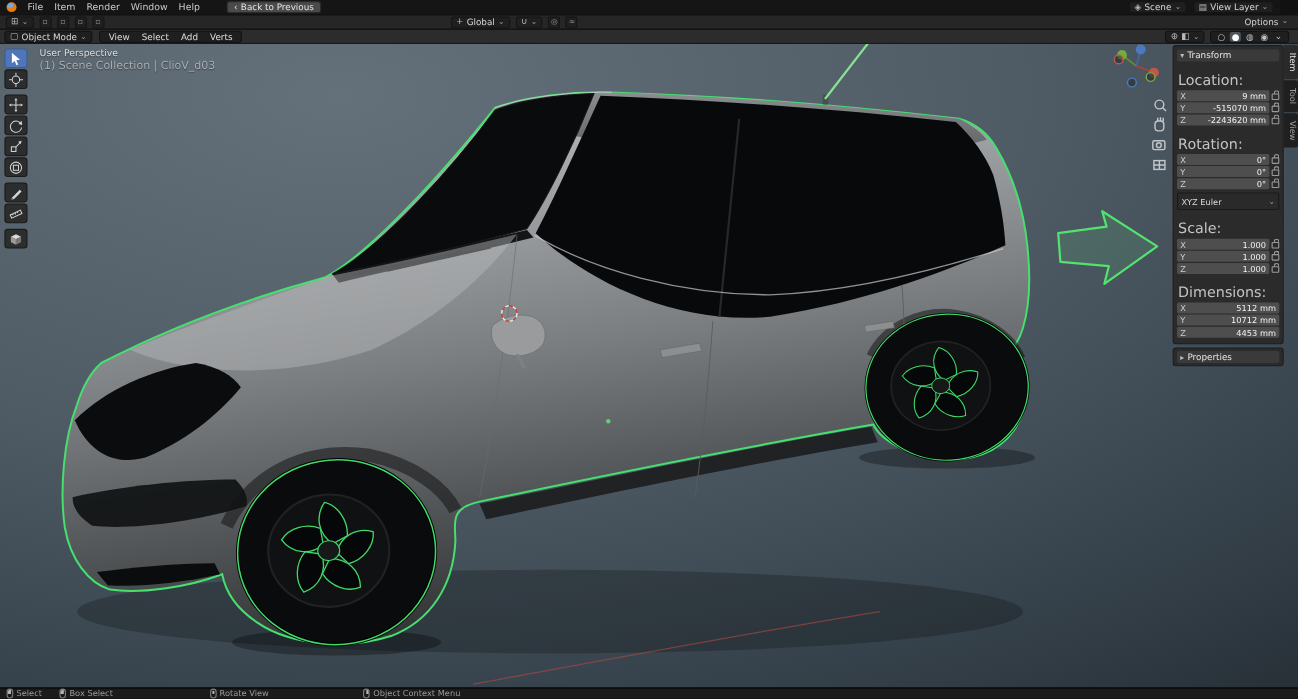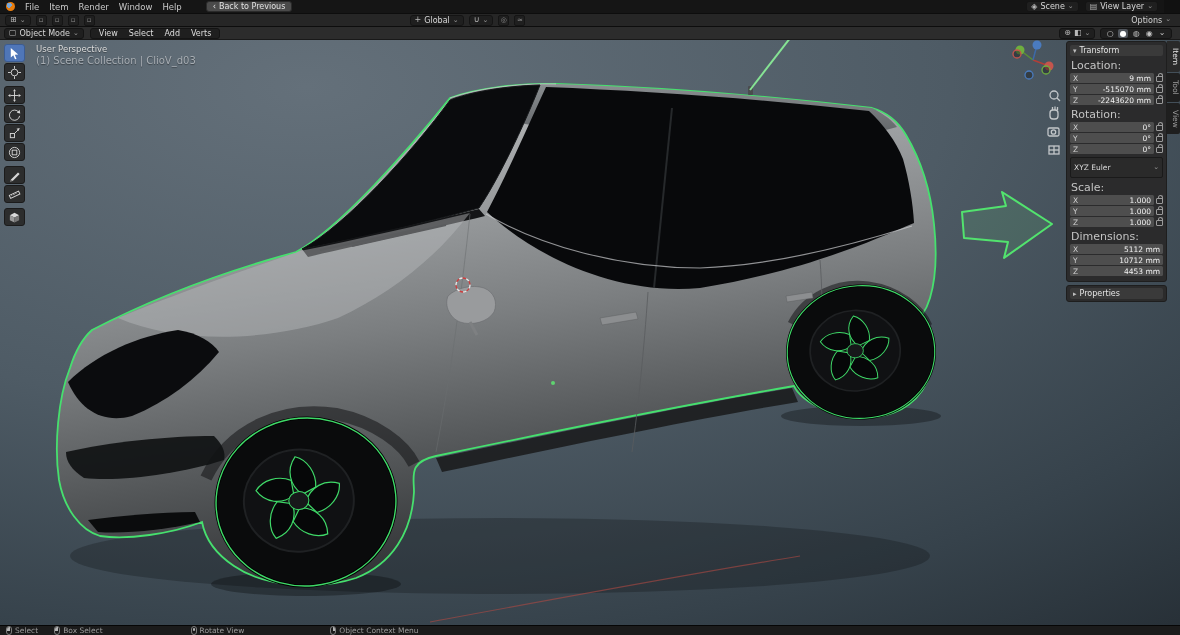--- a/index.html
+++ b/index.html
@@ -32,28 +32,28 @@
 .ltoolbar{position:absolute;left:4px;top:17px;z-index:15;display:flex;flex-direction:column;gap:1px}
 .tbtn{width:21px;height:18px;background:rgba(41,41,41,.94);border:1px solid #1b1b1b;border-radius:3px;display:flex;align-items:center;justify-content:center;padding:0}
 .tbtn.active{background:#4f76b8;border-color:#3c5c92}
 .gap{margin-top:4px}
 
 .nwrap{position:absolute;right:13px;top:14px;width:101px;display:flex;flex-direction:column;gap:3px;z-index:18}
 .npanel{background:rgba(42,42,42,.97);border:1px solid #1e1e1e;border-radius:3px;padding:3px 3px 5px;color:#c9c9c9}
 .npanel2{background:rgba(42,42,42,.97);border:1px solid #1e1e1e;border-radius:3px;padding:2px 3px}
 .phead{display:flex;align-items:center;gap:3px;background:#3a3a3a;border-radius:2px;height:11px;padding:0 3px;font-size:8px;color:#e4e4e4}
 .tri{font-size:7px;color:#bdbdbd}
-.plabel{font-size:11px;color:#c3c3c3;margin:3px 1px 1px}
+.plabel{font-size:13px;color:#c3c3c3;margin:10px 1px 1px}
 .frow{display:flex;align-items:center;gap:2px;margin-top:1px}
 .field{flex:1;display:flex;align-items:center;height:10px;background:#4e4e4e;border-radius:1.5px;padding:0 3px;font-size:7.5px}
 .field .ax{color:#cfcfcf}
 .field .val{margin-left:auto;color:#f2f2f2}
 .lock{width:7px;height:6px;border:1px solid #9a9a9a;border-radius:1px;position:relative;margin-top:1px;flex:none}
 .lock:before{content:"";position:absolute;left:1px;top:-4px;width:3px;height:3px;border:1px solid #9a9a9a;border-bottom:none;border-radius:2.5px 2.5px 0 0}
-.dropdown{display:flex;align-items:center;height:21px;background:#2a2a2a;border:1px solid #1a1a1a;border-radius:2px;margin-top:3px;padding:0 3px;font-size:7.5px;color:#dadada}
+.dropdown{display:flex;align-items:center;height:16px;background:#2a2a2a;border:1px solid #1a1a1a;border-radius:2px;margin-top:3px;padding:0 3px;font-size:7.5px;color:#dadada}
 .dropdown .chev{margin-left:auto}
 
 .ntabs{position:absolute;right:0;top:14px;width:13px;display:flex;flex-direction:column;gap:1px;z-index:19}
 .ntab{writing-mode:vertical-rl;background:#1f1f1f;color:#9f9f9f;font-size:7.5px;padding:7px 0;width:13px;text-align:center;border-radius:0 2px 2px 0}
 .ntab.active{background:#2a2a2a;color:#eaeaea}
 
 .statusbar{position:absolute;left:0;right:0;bottom:0;height:10px;background:#1b1b1b;border-top:1px solid #060606;display:flex;align-items:center;gap:16px;padding:0 6px;font-size:7.5px;color:#9a9a9a;z-index:30}
 .sb-item{display:inline-flex;align-items:center;gap:3px;white-space:nowrap}
 .ml1{margin-left:72px}.ml2{margin-left:70px}
 .mi{width:6px;height:9px;border:1px solid #7e7e7e;border-radius:3px;position:relative;flex:none}

